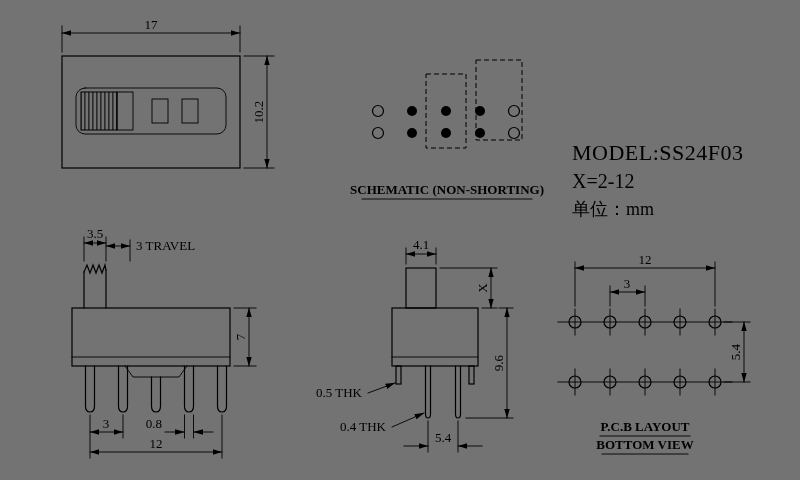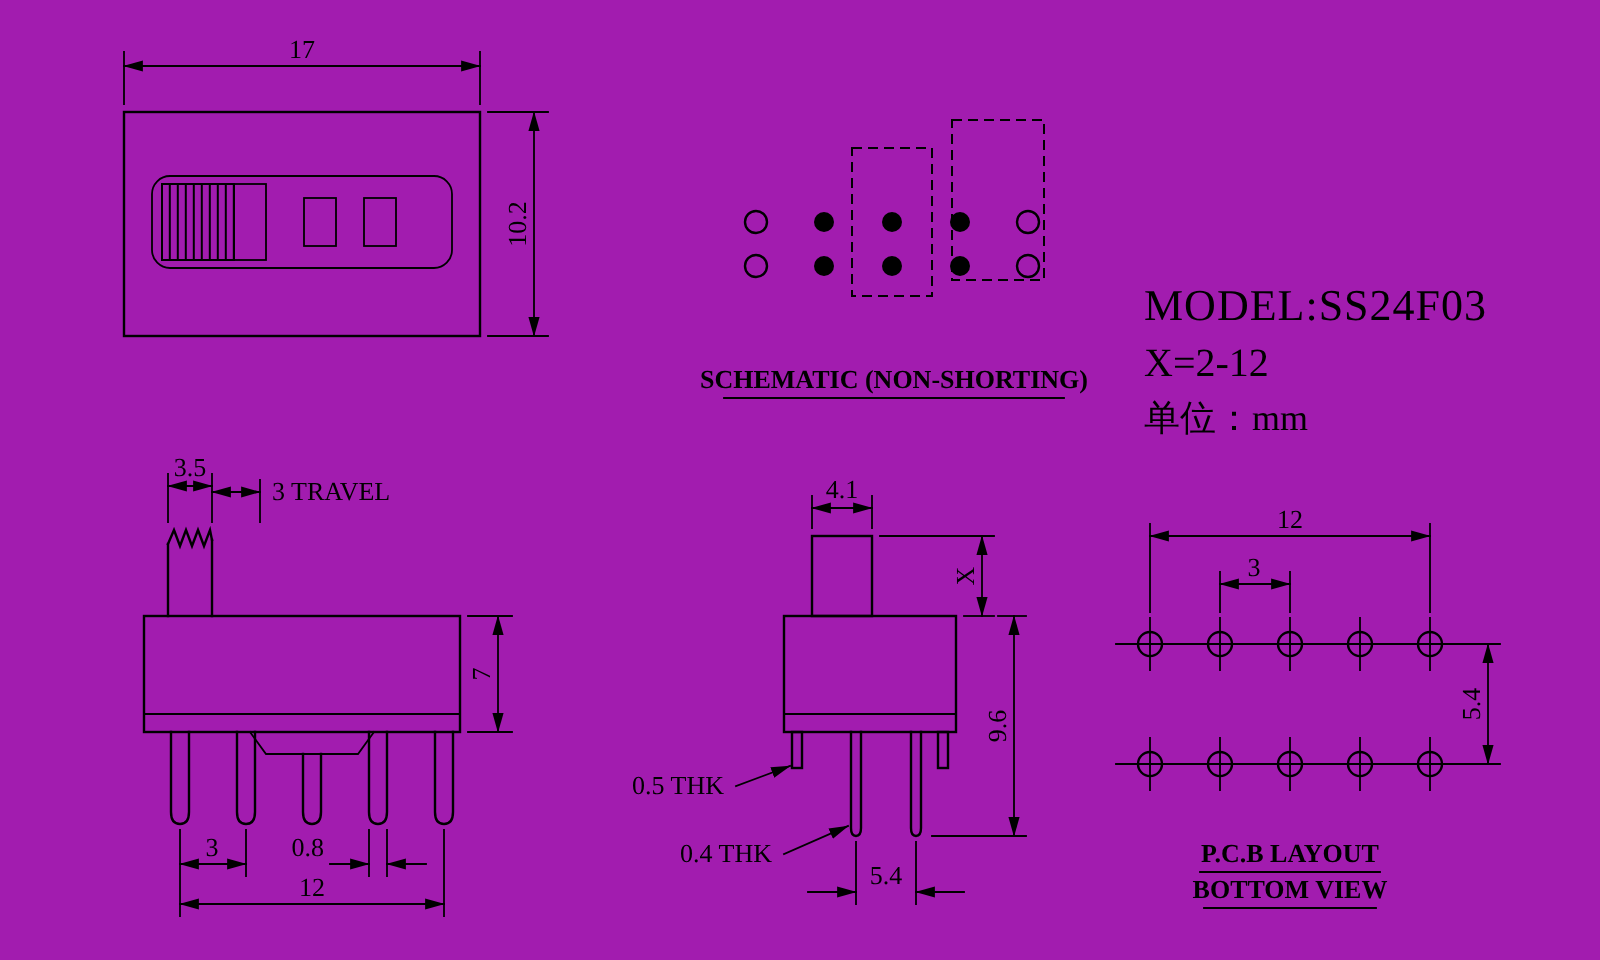--- a/index.html
+++ b/index.html
@@ -3,21 +3,21 @@
 <meta charset="utf-8">
 <style>
   html, body {
     margin: 0;
     padding: 0;
     background: #ffffff;
     width: 800px;
     height: 480px;
     overflow: hidden;
   }
-  .stage { position: relative; width: 800px; height: 480px; background:#a21caf; }
+  .stage { position: relative; width: 800px; height: 480px; background:#737373; }
   svg { display:block; }
   .ln   { stroke:#000; stroke-width:1.2; fill:none; stroke-linecap:square; }
   .thin { stroke:#000; stroke-width:0.9; fill:none; stroke-linecap:square; }
   .dash { stroke:#000; stroke-width:1; fill:none; stroke-dasharray:5 3; }
   .dim-t  { font: 13px "Liberation Serif", serif; fill:#000; }
   .cap    { font: bold 13px "Liberation Serif", serif; fill:#000; }
   .model-t{ font: 22px "Liberation Serif", serif; fill:#000; letter-spacing:0.5px; }
   .spec-t { font: 20px "Liberation Serif", serif; fill:#000; }
   .unit-t { font: 18px "Liberation Serif", serif; fill:#000; }
 </style>

